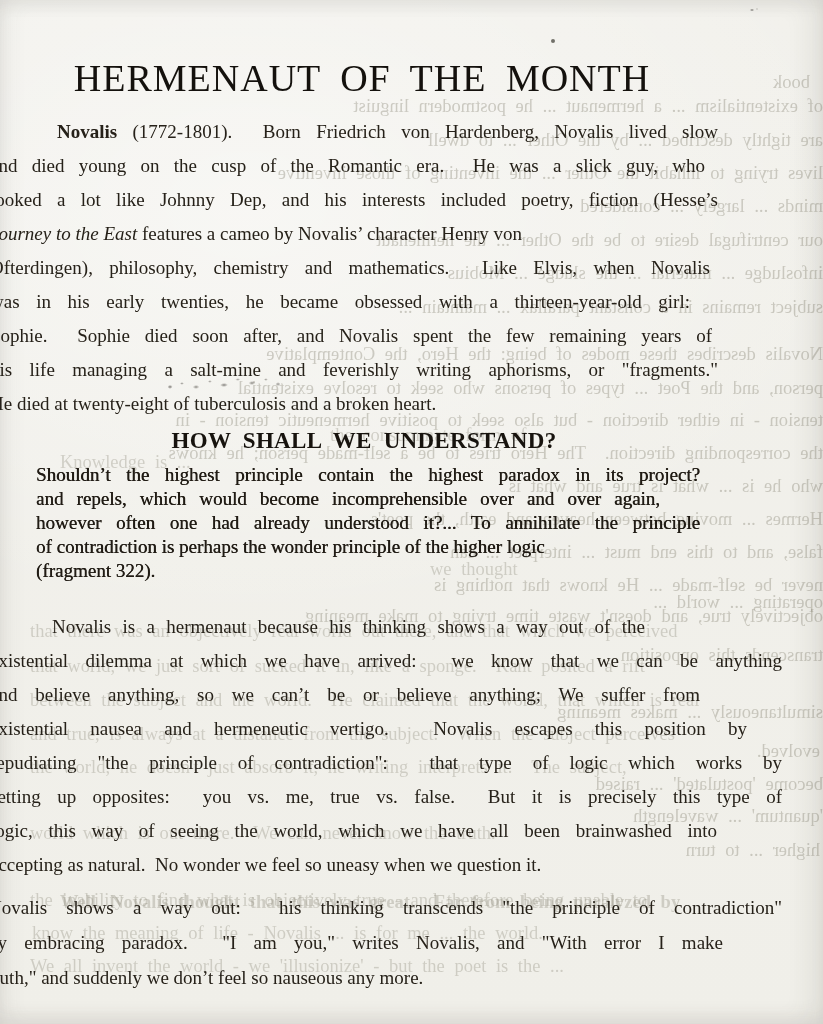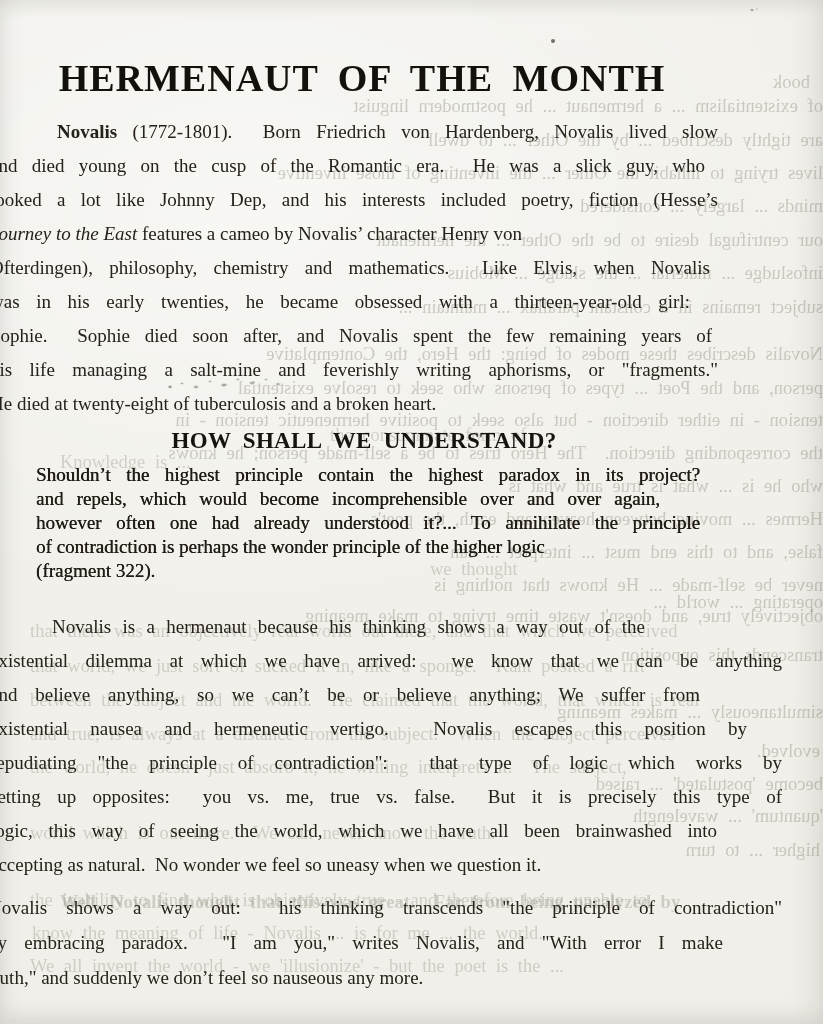--- a/index.html
+++ b/index.html
@@ -44,21 +44,21 @@
     line-height:var(--lh); max-height:var(--lh);
   }
   .jline.j { text-align-last:justify; }
   .b { font-weight:bold; }
   .i { font-style:italic; }
 
   #page-title-block {
     left:-10px; top:56px; width:730px; text-align:center;
   }
   #page-title {
-    font-weight:bold; font-size:38px; letter-spacing:1px; word-spacing:9px;
+    font-weight:normal; font-size:38px; letter-spacing:1px; word-spacing:9px;
     color:#14110d; padding-left:14px; white-space:nowrap;
   }
   #para-1 {
     left:-10px; top:115px; width:728px;
     font-size:19px; --lh:34px;
   }
   #para-1 .jline:first-child { text-indent:67px; }
 
   #section-heading-block {
     left:-10px; top:428px; width:730px; text-align:center;

